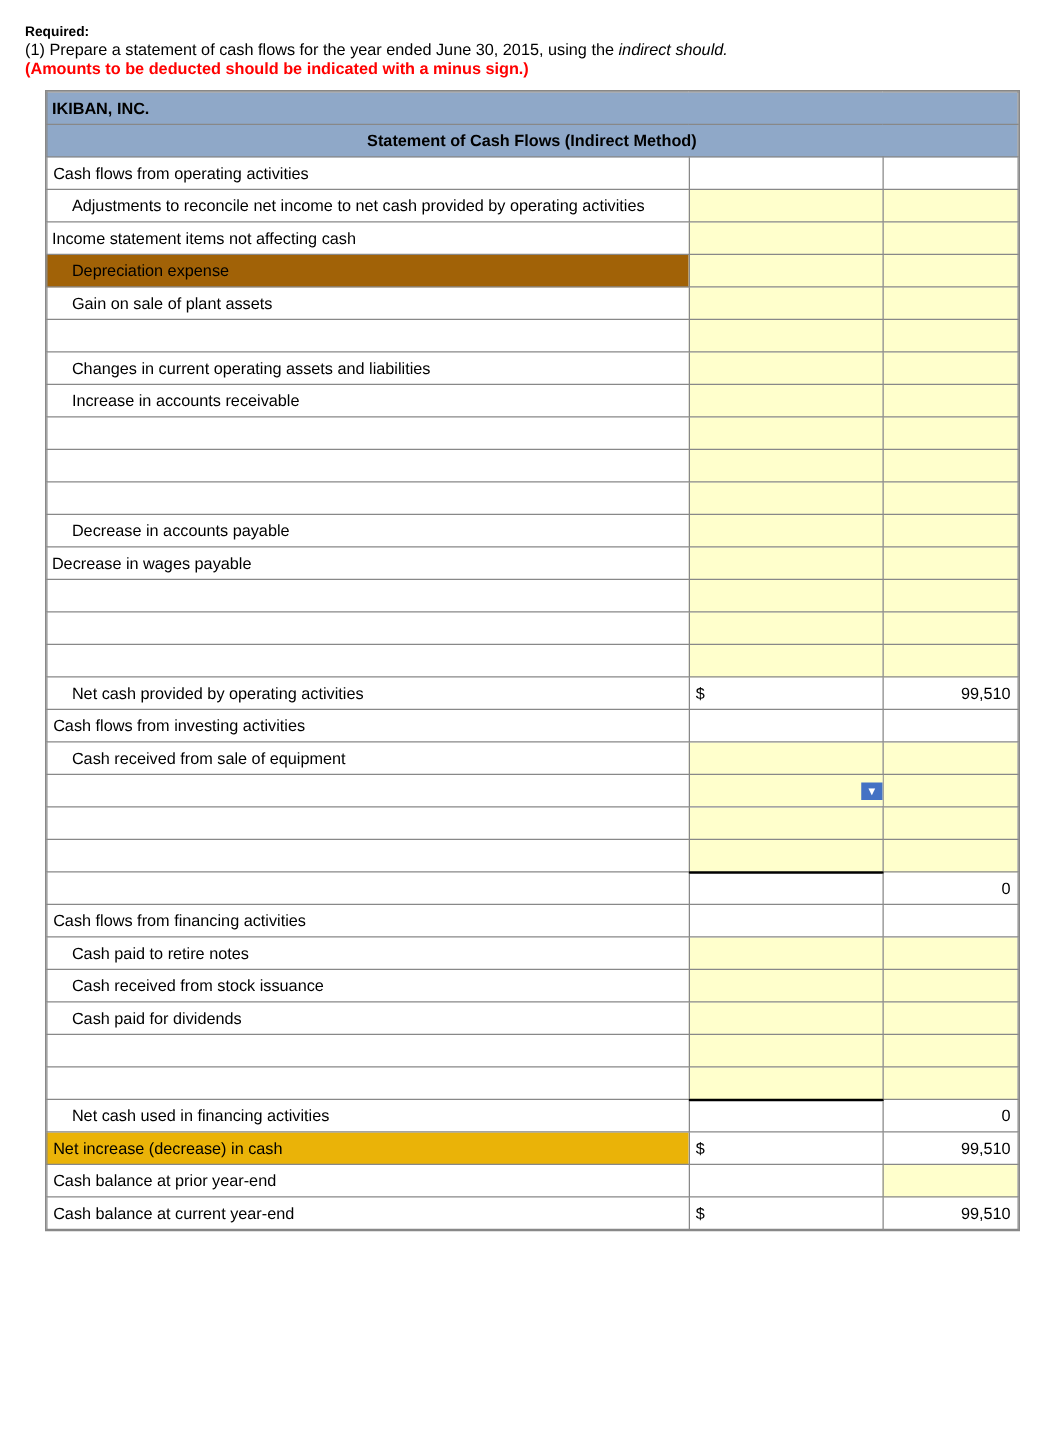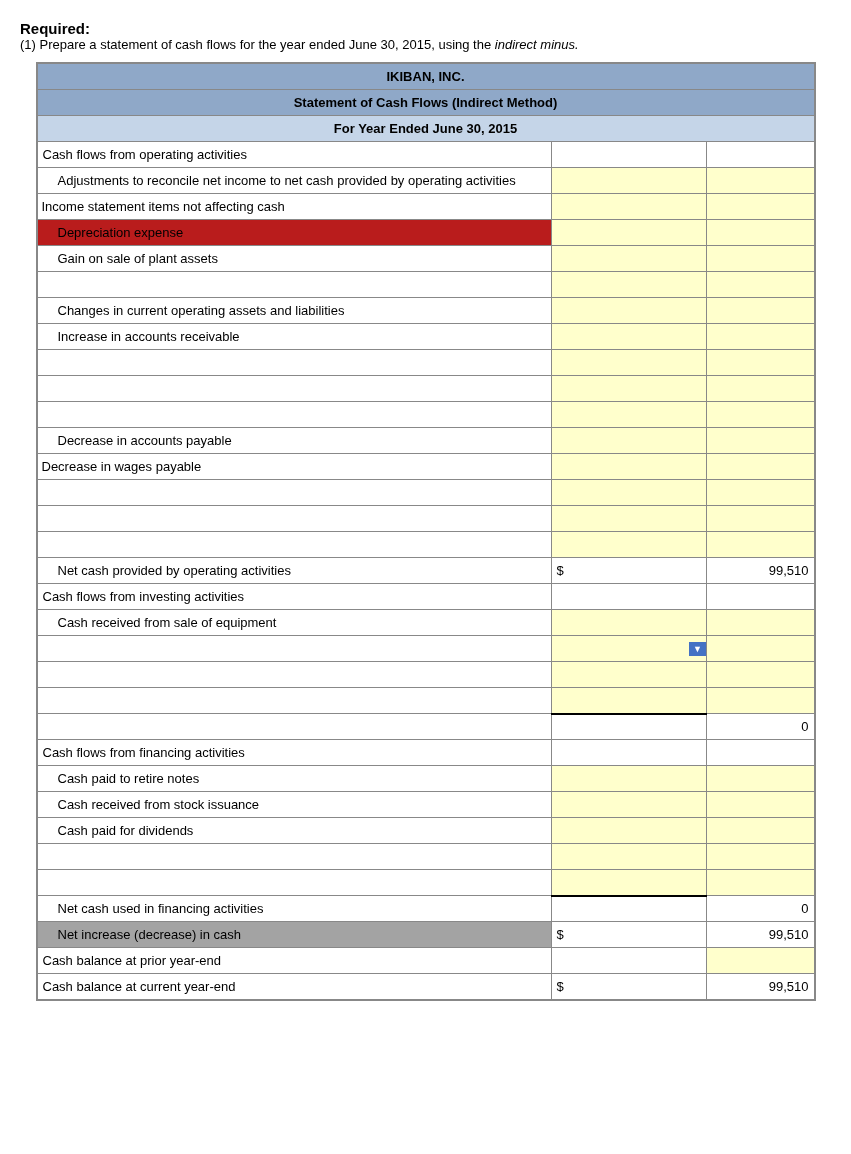--- a/index.html
+++ b/index.html
@@ -8,42 +8,42 @@
       font-size: 13px;
       background: #fff;
       padding: 20px;
       width: 851px;
     }
     .required-header {
       margin-bottom: 10px;
     }
     .required-title {
       font-weight: bold;
-      font-size: 15px;
+      font-size: 11px;
     }
     .required-line {
       font-size: 13px;
     }
     .required-note {
       color: red;
       font-weight: bold;
       font-size: 13px;
     }
     .table-container {
       border: 1px solid #888;
       width: 780px;
       margin: 0 auto;
     }
     table {
       width: 100%;
       border-collapse: collapse;
     }
     .header-row-1 {
       background: #8fa8c8;
-      text-align: center;
+      text-align: left;
       font-weight: bold;
       padding: 4px;
       border-bottom: 1px solid #888;
     }
     .header-row-2 {
       background: #8fa8c8;
       text-align: center;
       font-weight: bold;
       padding: 4px;
       border-bottom: 1px solid #888;
@@ -62,56 +62,54 @@
       vertical-align: middle;
     }
   </style>
 </head>
 <body>
 
 <div>
   <div class="required-header">
     <div class="required-title">Required:</div>
     <div class="required-line">
-      <span>(1) Prepare a statement of cash flows for the year ended June 30, 2015, using the </span><span style="font-style:italic;">indirect minus.</span>
+      <span>(1) Prepare a statement of cash flows for the year ended June 30, 2015, using the </span><span style="font-style:italic;">indirect should.</span>
     </div>
+    <div class="required-note">(Amounts to be deducted should be indicated with a minus sign.)</div>
   </div>
 </div>
 
 <div class="table-container">
   <table>
     <thead>
       <tr>
         <td colspan="4" class="header-row-1">IKIBAN, INC.</td>
       </tr>
       <tr>
         <td colspan="4" class="header-row-2">Statement of Cash Flows (Indirect Method)</td>
       </tr>
-      <tr>
-        <td colspan="4" class="header-row-3">For Year Ended June 30, 2015</td>
-      </tr>
     </thead>
     <tbody id="table-body">
     <tr>
           <td style="width: 430px; background: rgb(255, 255, 255);">Cash flows from operating activities</td>
           <td style="width: 130px; background: rgb(255, 255, 255);"></td>
           <td style="width: 90px; background: rgb(255, 255, 255);"></td>
         </tr>
         <tr>
           <td style="width: 430px; padding-left: 20px; background: rgb(255, 255, 255);">Adjustments to reconcile net income to net cash provided by operating activities</td>
           <td style="width: 130px; background: rgb(255, 255, 204);"></td>
           <td style="width: 90px; background: rgb(255, 255, 204);"></td>
         </tr>
         <tr>
           <td style="width: 430px; padding-left: 4px; background: rgb(255, 255, 255);">Income statement items not affecting cash</td>
           <td style="width: 130px; background: rgb(255, 255, 204);"></td>
           <td style="width: 90px; background: rgb(255, 255, 204);"></td>
         </tr>
         <tr>
-          <td style="width: 430px; padding-left: 20px; background: #b91c1c;">Depreciation expense</td>
+          <td style="width: 430px; padding-left: 20px; background: #a16207;">Depreciation expense</td>
           <td style="width: 130px; background: rgb(255, 255, 204);"></td>
           <td style="width: 90px; background: rgb(255, 255, 204);"></td>
         </tr>
         <tr>
           <td style="width: 430px; padding-left: 20px; background: rgb(255, 255, 255);">Gain on sale of plant assets</td>
           <td style="width: 130px; background: rgb(255, 255, 204);"></td>
           <td style="width: 90px; background: rgb(255, 255, 204);"></td>
         </tr>
         <tr>
           <td style="width: 430px; padding-left: 20px; background: rgb(255, 255, 255);"></td>
@@ -234,21 +232,21 @@
           <td style="width: 430px; padding-left: 20px; background: rgb(255, 255, 255);"></td>
           <td style="width: 130px; background: rgb(255, 255, 204);"></td>
           <td style="width: 90px; background: rgb(255, 255, 204);"></td>
         </tr>
         <tr>
           <td style="width: 430px; padding-left: 20px; background: rgb(255, 255, 255);">Net cash used in financing activities</td>
           <td style="width: 130px; background: rgb(255, 255, 255); border-top: 2px solid rgb(0, 0, 0);"></td>
           <td style="width: 90px; background: rgb(255, 255, 255); text-align: right;">0</td>
         </tr>
         <tr>
-          <td style="width: 430px; background: #a3a3a3; padding-left: 20px;">Net increase (decrease) in cash</td>
+          <td style="width: 430px; background: #eab308; padding-left: 5px;">Net increase (decrease) in cash</td>
           <td style="width: 30px; background: rgb(255, 255, 255);">$</td>
           <td style="width: 90px; background: rgb(255, 255, 255); text-align: right;">99,510</td>
         </tr>
         <tr>
           <td style="width: 430px; background: rgb(255, 255, 255); padding-left: 5px;">Cash balance at prior year-end</td>
           <td style="width: 30px; background: rgb(255, 255, 255);"></td>
           <td style="width: 90px; background: rgb(255, 255, 204);"></td>
         </tr>
         <tr>
           <td style="width: 430px; background: rgb(255, 255, 255); padding-left: 5px;">Cash balance at current year-end</td>

